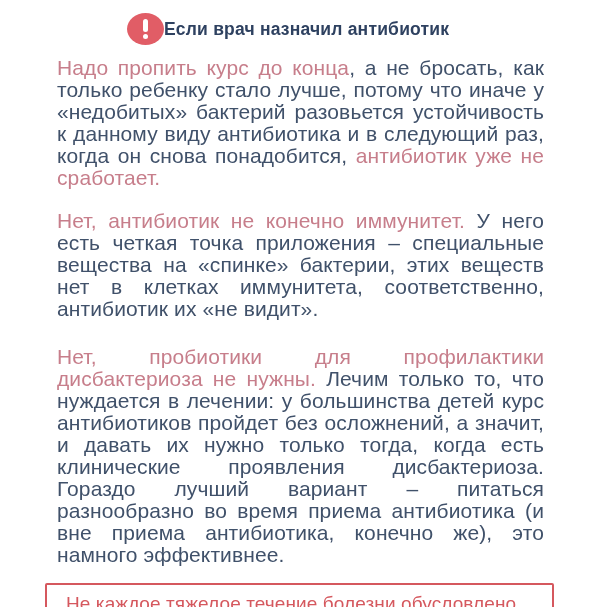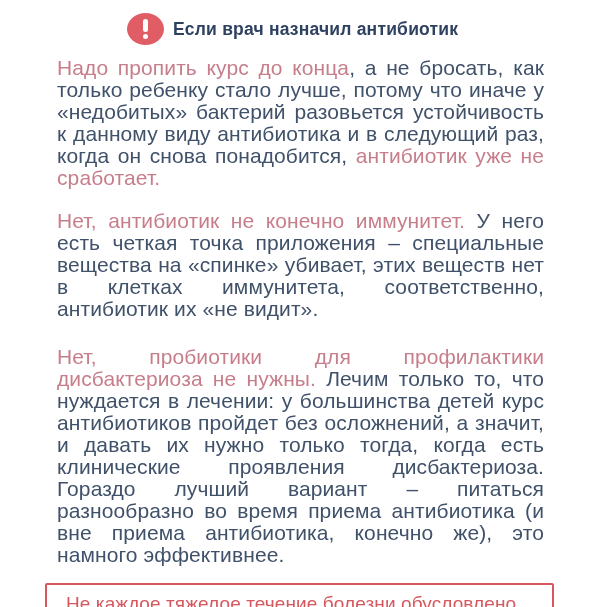--- a/index.html
+++ b/index.html
@@ -16,21 +16,20 @@
     background:var(--background);
     font-family:"Liberation Sans","DejaVu Sans",sans-serif;
     color:var(--body-navy);
   }
   .page{width:600px;height:607px;position:relative;}
 
   
   .header{
     display:flex;
     align-items:center;
-    gap:9px;
     margin:12px 12px 0 127px;
     height:34px;
   }
   .alert-icon{
     width:37px;height:32px;
     background:var(--icon-red);
     border-radius:50%;
     display:flex;
     flex-direction:column;
     align-items:center;
@@ -89,21 +88,21 @@
       <span class="excl-bar"></span>
       <span class="excl-dot"></span>
     </span>
     <h1 class="title">Если врач назначил антибиотик</h1>
   </header>
 
   <main class="content">
 
     <p class="para para-1"><span class="hl">Надо пропить курс до конца</span><span>, а не бросать, как только ребенку стало лучше, потому что иначе у «недобитых» бактерий разовьется устойчивость к данному виду антибиотика и в следующий раз, когда он снова понадобится, </span><span class="hl">антибиотик уже не сработает.</span></p>
 
-    <p class="para para-2"><span class="hl">Нет, антибиотик не конечно иммунитет.</span><span> У него есть четкая точка приложения – специальные вещества на «спинке» убивает, этих веществ нет в клетках иммунитета, соответственно, антибиотик их «не видит».</span></p>
+    <p class="para para-2"><span class="hl">Нет, антибиотик не конечно иммунитет.</span><span> У него есть четкая точка приложения – специальные вещества на «спинке» бактерии, этих веществ нет в клетках иммунитета, соответственно, антибиотик их «не видит».</span></p>
 
     <p class="para para-3"><span class="hl">Нет, пробиотики для профилактики дисбактериоза не нужны.</span><span> Лечим только то, что нуждается в лечении: у большинства детей курс антибиотиков пройдет без осложнений, а значит, и давать их нужно только тогда, когда есть клинические проявления дисбактериоза. Гораздо лучший вариант – питаться разнообразно во время приема антибиотика (и вне приема антибиотика, конечно же), это намного эффективнее.</span></p>
 
   </main>
 
   <div class="warning-box">
     <p class="warning-text">Не каждое тяжелое течение болезни обусловлено присоединением бактериальной флоры,  разобраться поможет врач.</p>
   </div>
 
 </div>

